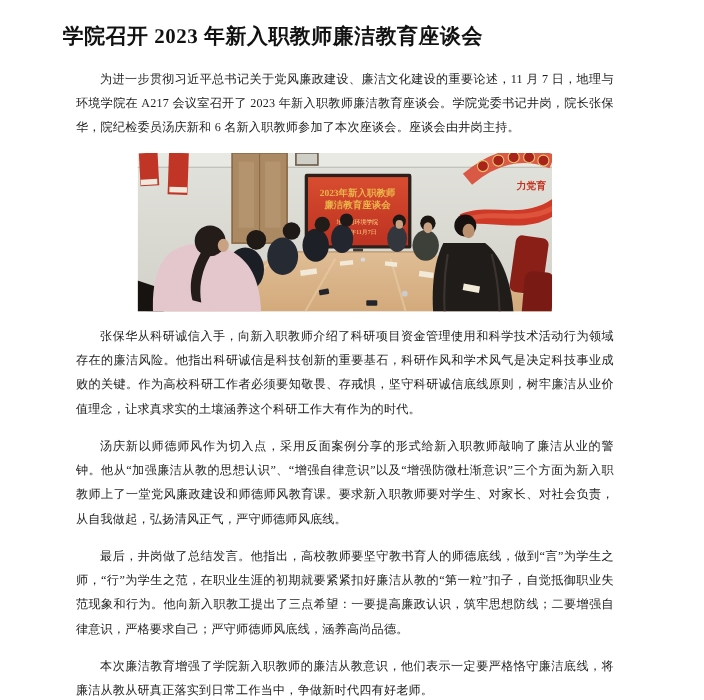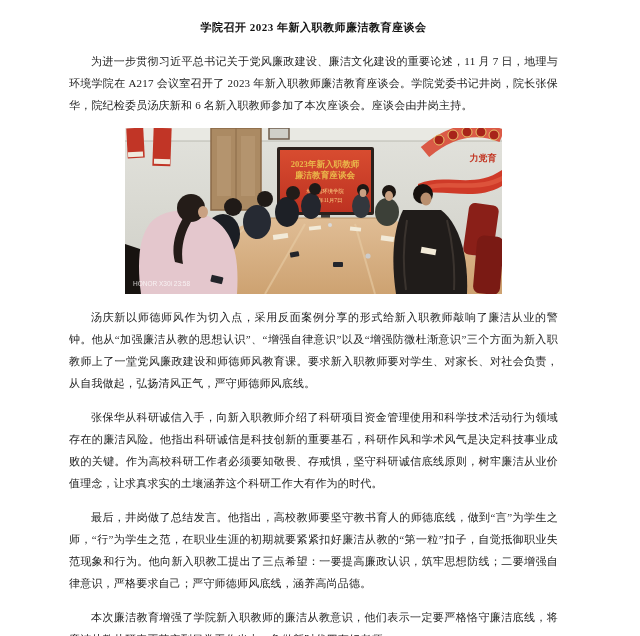--- a/index.html
+++ b/index.html
@@ -9,37 +9,36 @@
     overflow:hidden;
     font-family:"Liberation Serif","DejaVu Serif",serif;
     color:#1c1c1c;
   }
   .page{
     box-sizing:border-box;
     width:640px;height:636px;
     padding:12px 70px 0 57px;
   }
   .doc-title{
-    font-size:11px;
+    font-size:19px;
     font-weight:bold;
-    text-align:center;
     margin:8px 0 15px 0;
     letter-spacing:0.5px;
     color:#111;
   }
   .para{
     font-size:11px;
     line-height:22px;
     text-align:justify;
     text-indent:2em;
     margin:12px;
     letter-spacing:0.2px;
   }
   .photo-wrap{
-    width:377px;height:166px;
+    width:377px;height:144px;
     margin:7px auto 9px auto;
     overflow:hidden;
   }
   .photo-wrap svg{display:block;}
   .audit{
     font-size:10px;
     line-height:22px;
     text-align:right;
     margin:0;
     padding-right:18px;
@@ -179,20 +178,20 @@
         <rect x="165" y="124" width="9" height="5" rx="1" fill="#23252b" transform="rotate(-10 169 126)"></rect>
         <rect x="208" y="134" width="10" height="5" rx="1" fill="#23252b"></rect>
         <circle cx="243" cy="128" r="2.6" fill="#cccccc"></circle>
         <circle cx="205" cy="97" r="2" fill="#d9d9d9"></circle>
       </g>
 
       <text x="8" y="158" font-size="6.5" fill="#ffffff" opacity="0.75" font-family="'Liberation Sans',sans-serif">HONOR X30i  23:58</text>
     </svg>
   </div>
 
+  <p class="para">张保华从科研诚信入手，向新入职教师介绍了科研项目资金管理使用和科学技术活动行为领域存在的廉洁风险。他指出科研诚信是科技创新的重要基石，科研作风和学术风气是决定科技事业成败的关键。作为高校科研工作者必须要知敬畏、存戒惧，坚守科研诚信底线原则，树牢廉洁从业价值理念，让求真求实的土壤涵养这个科研工作大有作为的时代。</p>
   <p class="para">汤庆新以师德师风作为切入点，采用反面案例分享的形式给新入职教师敲响了廉洁从业的警钟。他从“加强廉洁从教的思想认识”、“增强自律意识”以及“增强防微杜渐意识”三个方面为新入职教师上了一堂党风廉政建设和师德师风教育课。要求新入职教师要对学生、对家长、对社会负责，从自我做起，弘扬清风正气，严守师德师风底线。</p>
-  <p class="para">张保华从科研诚信入手，向新入职教师介绍了科研项目资金管理使用和科学技术活动行为领域存在的廉洁风险。他指出科研诚信是科技创新的重要基石，科研作风和学术风气是决定科技事业成败的关键。作为高校科研工作者必须要知敬畏、存戒惧，坚守科研诚信底线原则，树牢廉洁从业价值理念，让求真求实的土壤涵养这个科研工作大有作为的时代。</p>
   <p class="para">最后，井岗做了总结发言。他指出，高校教师要坚守教书育人的师德底线，做到“言”为学生之师，“行”为学生之范，在职业生涯的初期就要紧紧扣好廉洁从教的“第一粒”扣子，自觉抵御职业失范现象和行为。他向新入职教工提出了三点希望：一要提高廉政认识，筑牢思想防线；二要增强自律意识，严格要求自己；严守师德师风底线，涵养高尚品德。</p>
   <p class="para">本次廉洁教育增强了学院新入职教师的廉洁从教意识，他们表示一定要严格恪守廉洁底线，将廉洁从教从研真正落实到日常工作当中，争做新时代四有好老师。</p>
 
   <p class="audit">（审核：刘杰 张福善）</p>
 
 </div>
 
 </body></html>

